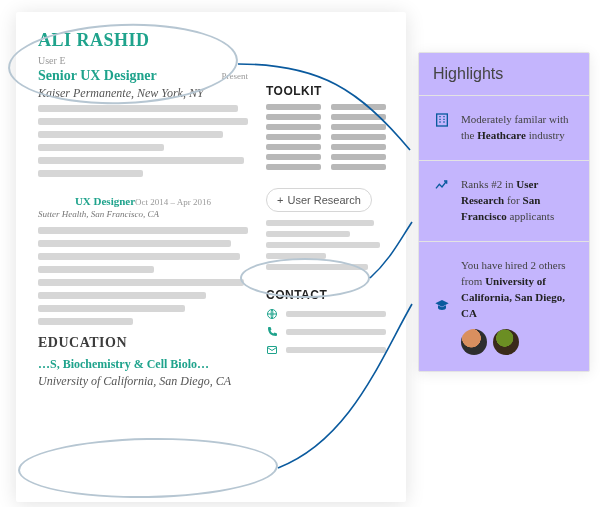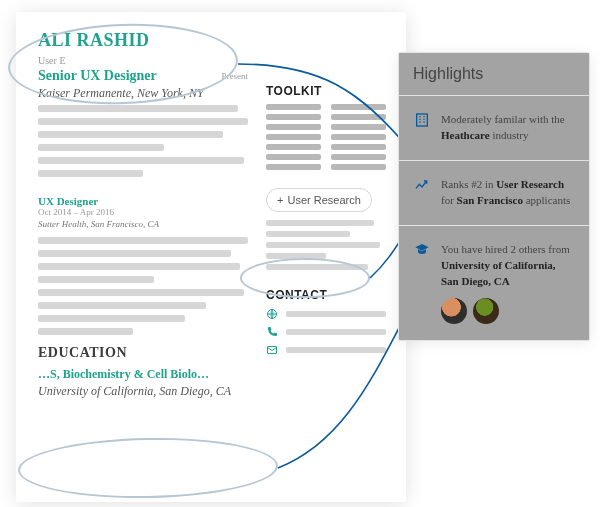--- a/index.html
+++ b/index.html
@@ -54,21 +54,21 @@
   .role { color: var(--teal); font-weight: 600; font-size: 14px; margin-top: 2px; }
   .company { font-style: italic; font-size: 12px; color: #555; margin-top: 2px; }
 
   .ph { background: var(--placeholder); border-radius: 2px; }
   .ph-dark { background: var(--placeholder-dark); border-radius: 2px; }
 
   .lines { display: flex; flex-direction: column; gap: 6px; }
   .lines .ph { height: 7px; }
 
   .job { margin-top: 18px; }
-  .job-header { display:flex; justify-content:center; align-items:baseline;flex-direction:column; }
+  .job-header { display:flex; justify-content:center; align-items:baseline; }
   .job-title { color: var(--teal); font-weight:600; font-size:11px; }
   .job-dates { font-size:9px; color: var(--muted); }
   .job-sub { font-size:9px; font-style: italic; color:#777; margin-top:2px; }
 
   .section-heading { font-weight:700; font-size:12px; letter-spacing:0.5px; color:#222; margin-bottom:6px; }
 
   .toolkit-grid { display:grid; grid-template-columns: repeat(2, 1fr); gap: 4px 10px; margin-bottom: 18px; }
   .toolkit-grid .ph-dark { height:6px; }
 
   .skill-pill {
@@ -103,22 +103,22 @@
   .e1 { left: 8px; top: 24px; width: 230px; height: 80px; transform: rotate(-2deg); }
   .e2 { left: 240px; top: 258px; width: 130px; height: 40px; }
   .e3 { left: 18px; top: 438px; width: 260px; height: 60px; transform: rotate(-1deg); }
 
   svg.connectors { position:absolute; inset:0; width:600px; height:507px; }
 
   .panel {
     position:absolute;
     right: 10px;
     top: 52px;
-    width: 192px;
-    background:#a3a3a3;
+    width: 172px;
+    background:#c4b5fd;
     border:1px solid var(--panel-border);
     box-shadow: 0 2px 14px rgba(0,0,0,0.08);
     border-radius: 2px;
     z-index: 5;
   }
   .panel-h {
     padding: 12px 14px;
     font-size: 16px;
     color: #444;
     border-bottom: 1px solid var(--panel-border);
@@ -126,21 +126,21 @@
   .hl-item {
     display:flex;
     gap:10px;
     padding: 16px 14px;
     border-bottom: 1px solid var(--panel-border);
     font-size: 11px;
     line-height: 1.45;
     color:#444;
     font-family:Liberation Serif, serif;
   }
-  .hl-item:last-child { border-bottom:none; }
+  .hl-item:last-child { border-bottom:none;align-items:center; }
   .hl-icon { flex: 0 0 18px; height:18px; color: var(--line); display:flex; align-items:flex-start; justify-content:center; }
   .hl-text b { font-weight:700; color:#222; }
 
   .avatars { display:flex; gap:6px; margin-top:8px; }
   .avatar { width:26px; height:26px; border-radius:50%; }
 </style>
 </head>
 <body>
 
 <div class="resume">

